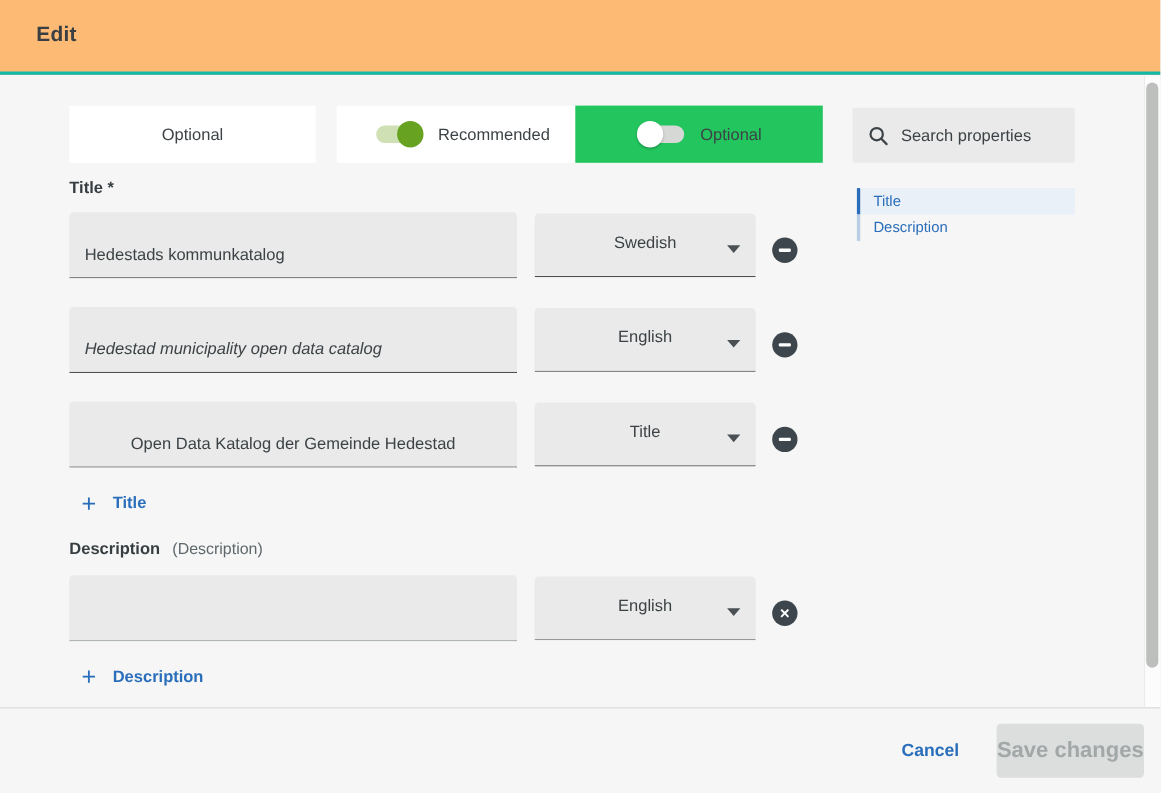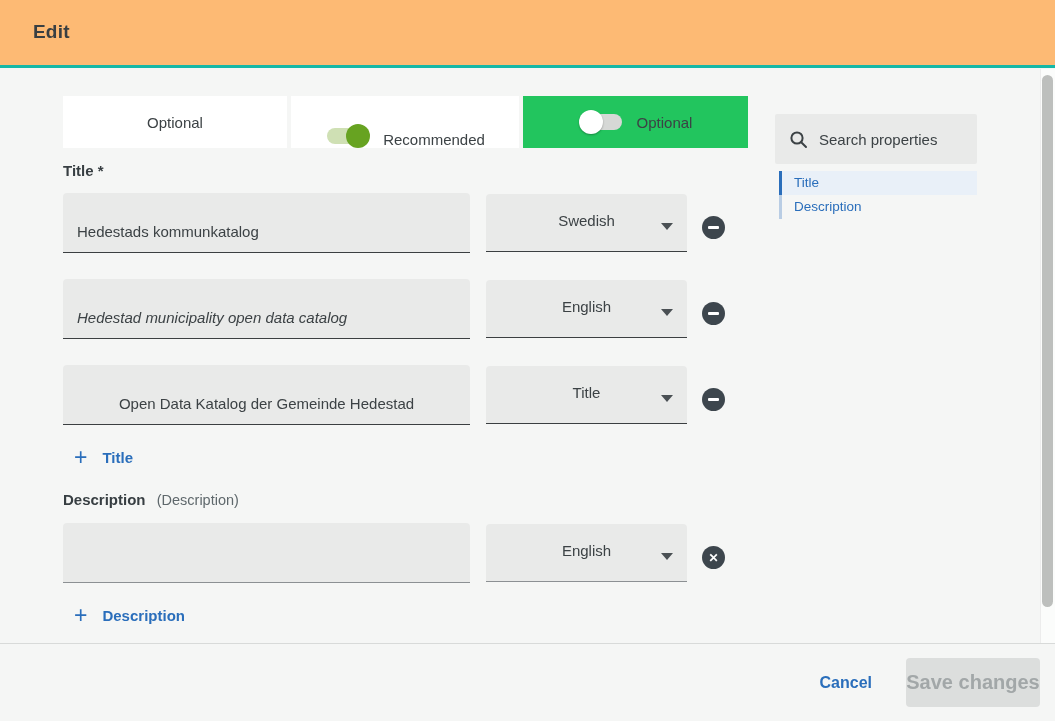--- a/index.html
+++ b/index.html
@@ -25,34 +25,34 @@
 
   
   .segment {
     position:absolute; top:96px; height:52px;
     display:flex; align-items:center; justify-content:center; gap:13px;
     font-size:15px; color:#3c4245; cursor:pointer;
   }
   .seg-white { background:#ffffff; }
   .seg-gray  { background:#22c55e; }
   .seg-1 { left:63px;  width:224px; }
-  .seg-2 { left:291px; width:228px;align-items:flex-end; }
+  .seg-2 { left:306px; width:228px; }
   .seg-3 { left:523px; width:225px; }
 
   .toggle { position:relative; width:45px; height:24px; flex:0 0 auto; }
   .toggle .track { position:absolute; left:2px; top:4px; width:41px; height:16px; border-radius:8px; }
   .toggle .knob  { position:absolute; top:0; width:24px; height:24px; border-radius:50%; }
   .toggle.on  .track { background:#cfe0b4; }
   .toggle.on  .knob  { right:0; background:#67a321; }
   .toggle.off .track { background:#d6d8d6; }
   .toggle.off .knob  { left:0; background:#ffffff; box-shadow:0 1px 2px rgba(0,0,0,.3); }
 
   
   .search-box {
-    position:absolute; left:775px; top:114px; width:202px; height:50px;
+    position:absolute; left:775px; top:98px; width:202px; height:50px;
     background:#e9eae9; border-radius:2px;
     display:flex; align-items:center; padding:0 14px; gap:11px; cursor:pointer;
   }
   .search-box svg { flex:0 0 auto; display:block; }
   .search-box input {
     border:none; background:transparent; outline:none; width:100%;
     font-family:"Liberation Sans", sans-serif;
     font-size:15px; color:#3c4245;
   }
   .search-box input::placeholder { color:#3c4245; opacity:1; }

